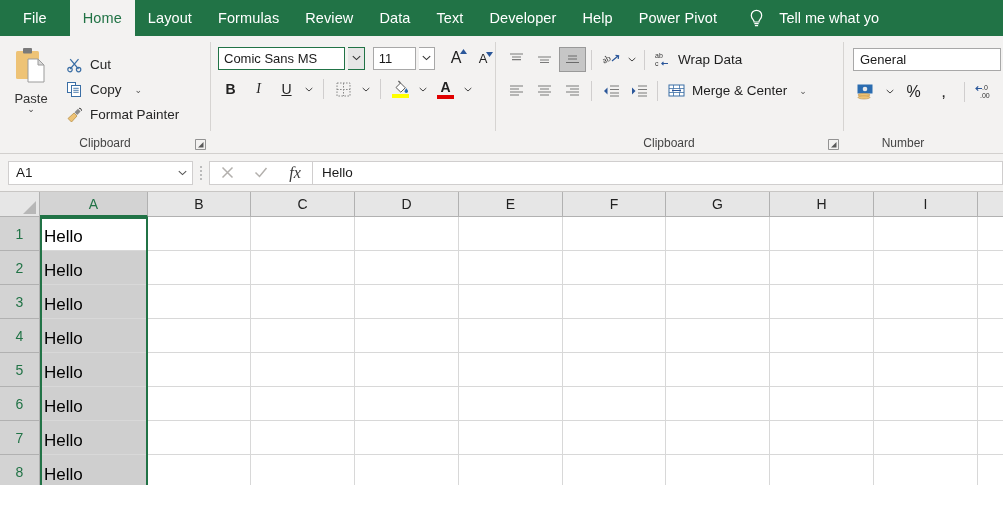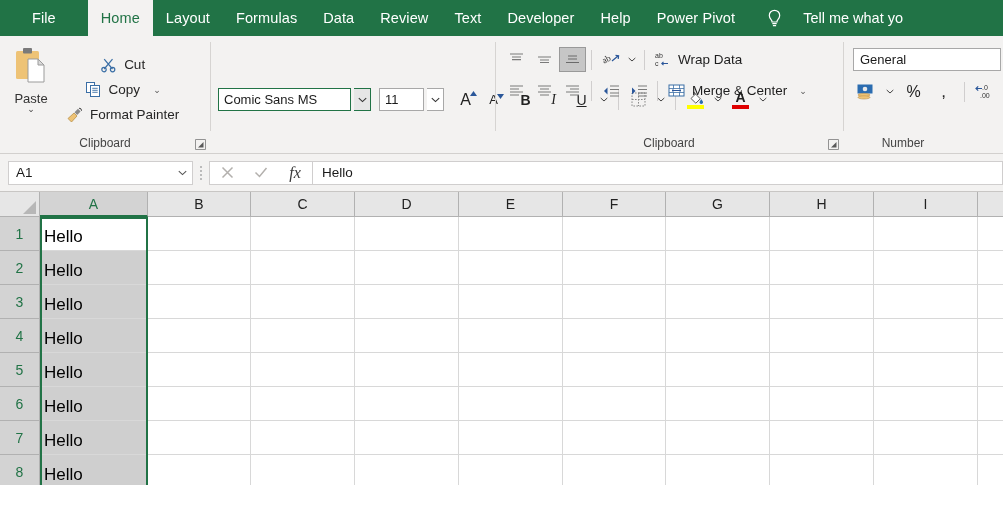--- a/index.html
+++ b/index.html
@@ -20,28 +20,28 @@
   }
   .tab {
     display: flex; align-items: center;
     padding: 0 13px;
     color: #ffffff;
     font-size: 14.5px;
     white-space: nowrap;
     cursor: pointer;
     letter-spacing: .1px;
   }
-  .tab.file { padding: 0 32px; border-radius: 6px; }
+  .tab.file { padding: 0 23px; border-radius: 6px; }
   .tab.active {
     background: #f3f2f1;
     color: #217346;
   }
   .tellme {
     display: flex; align-items: center;
-    gap: 20px;
+    gap: 14px;
     padding: 0 10px 0 18px;
     color: #ffffff;
     font-size: 14.5px;
     white-space: nowrap;
   }
   .bulb { width: 17px; height: 19px; flex: none; }
 
   
   .ribbon {
     height: 118px;
@@ -75,32 +75,32 @@
 
   
   .g-clipboard { width: 210px; }
   .paste-btn {
     width: 62px; display: flex; flex-direction: column;
     align-items: center; justify-content: flex-start;
     padding-top: 6px; cursor: pointer;
   }
   .paste-btn .lbl { font-size: 13px; color: #333; margin-top: 3px; }
   .paste-btn .car { font-size: 9px; color: #444; line-height: 7px; }
-  .clip-list { display: flex; flex-direction: column; justify-content: center; padding-top: 5px; gap: 2px; align-items: center; }
+  .clip-list { display: flex; flex-direction: column; justify-content: center; padding-top: 5px; gap: 2px; }
   .clip-item {
     display: flex; align-items: center; gap: 7px;
     padding: 3px 5px 3px 4px;
     font-size: 13.5px; color: #262626;
     cursor: pointer; white-space: nowrap;
   }
   .clip-item .car { font-size: 9px; color: #555; margin-left: 6px; }
 
   
   .g-font { width: 285px; }
-  .font-rows { display: flex; flex-direction: row; padding: 6px 0 0 8px; gap: 7px; width:100%; }
+  .font-rows { display: flex; flex-direction: column; padding: 6px 0 0 8px; gap: 7px; width:100%; }
   .frow { display: flex; align-items: center; gap: 3px; }
   .fname {
     width: 133px; height: 23px;
     border: 1px solid #217346;
     background: #fff;
     display: flex; align-items: center;
     font-size: 13px; color: #1a1a1a;
     padding-left: 5px;
     cursor: text;
   }
@@ -227,22 +227,22 @@
 </style>
 </head>
 <body>
 
 <div class="tabbar">
   <div id="tabs-host" style="display:flex;align-items:stretch;">
       <div class="tab file">File</div>
       <div class="tab active">Home</div>
       <div class="tab">Layout</div>
       <div class="tab">Formulas</div>
+      <div class="tab">Review</div>
       <div class="tab">Data</div>
-      <div class="tab">Review</div>
       <div class="tab">Text</div>
       <div class="tab">Developer</div>
       <div class="tab">Help</div>
       <div class="tab">Power Pivot</div>
     </div>
   <div class="tellme">
     <svg class="bulb" viewBox="0 0 17 19">
       <path d="M8.5 1.3c-2.9 0-5.2 2.3-5.2 5.1 0 1.9 1 3.2 1.8 4.2.5.7.9 1.2.9 1.8v.6h5v-.6c0-.6.4-1.1.9-1.8.8-1 1.8-2.3 1.8-4.2 0-2.8-2.3-5.1-5.2-5.1z" fill="none" stroke="#ffffff" stroke-width="1.2"></path>
       <path d="M6.3 14.6h4.4M6.9 16.6h3.2" stroke="#ffffff" stroke-width="1.2" fill="none"></path>
     </svg>

